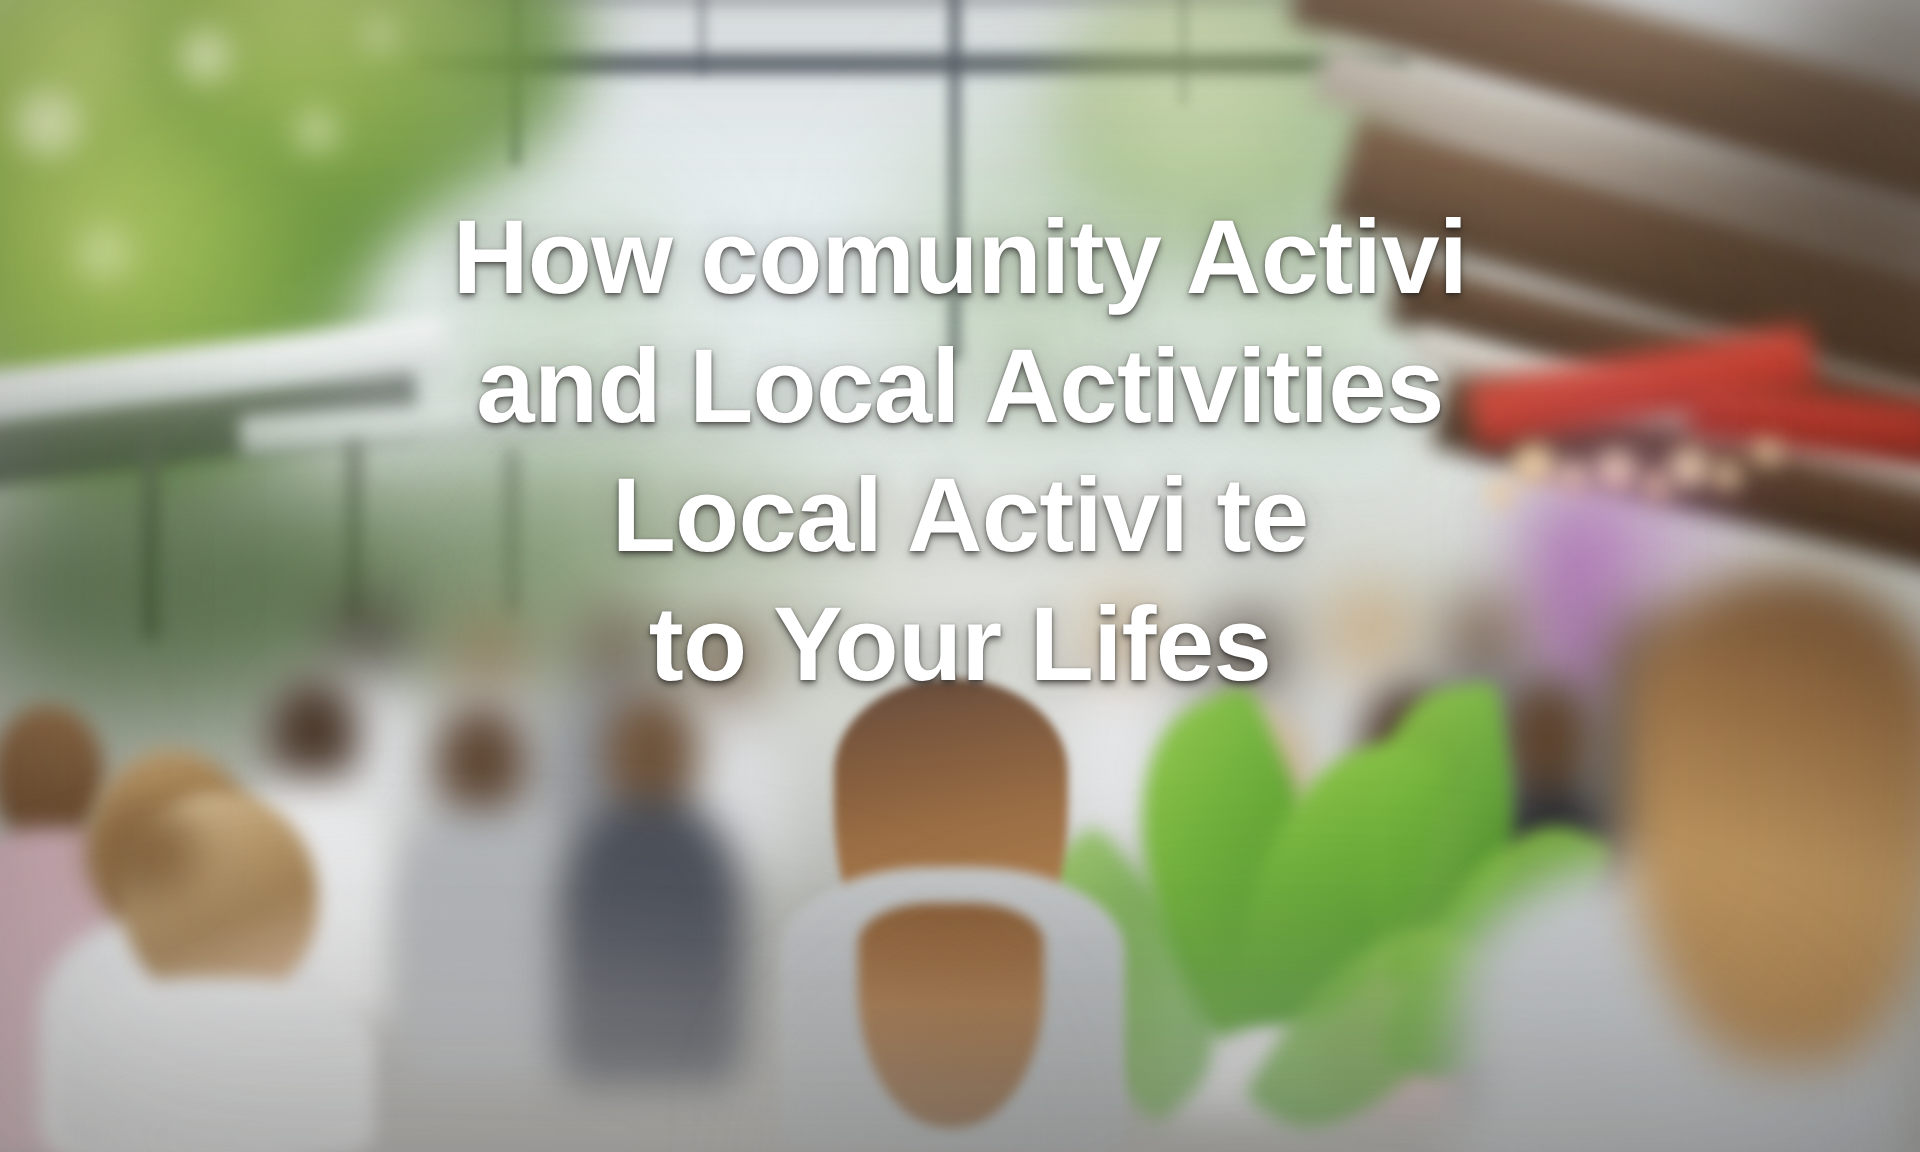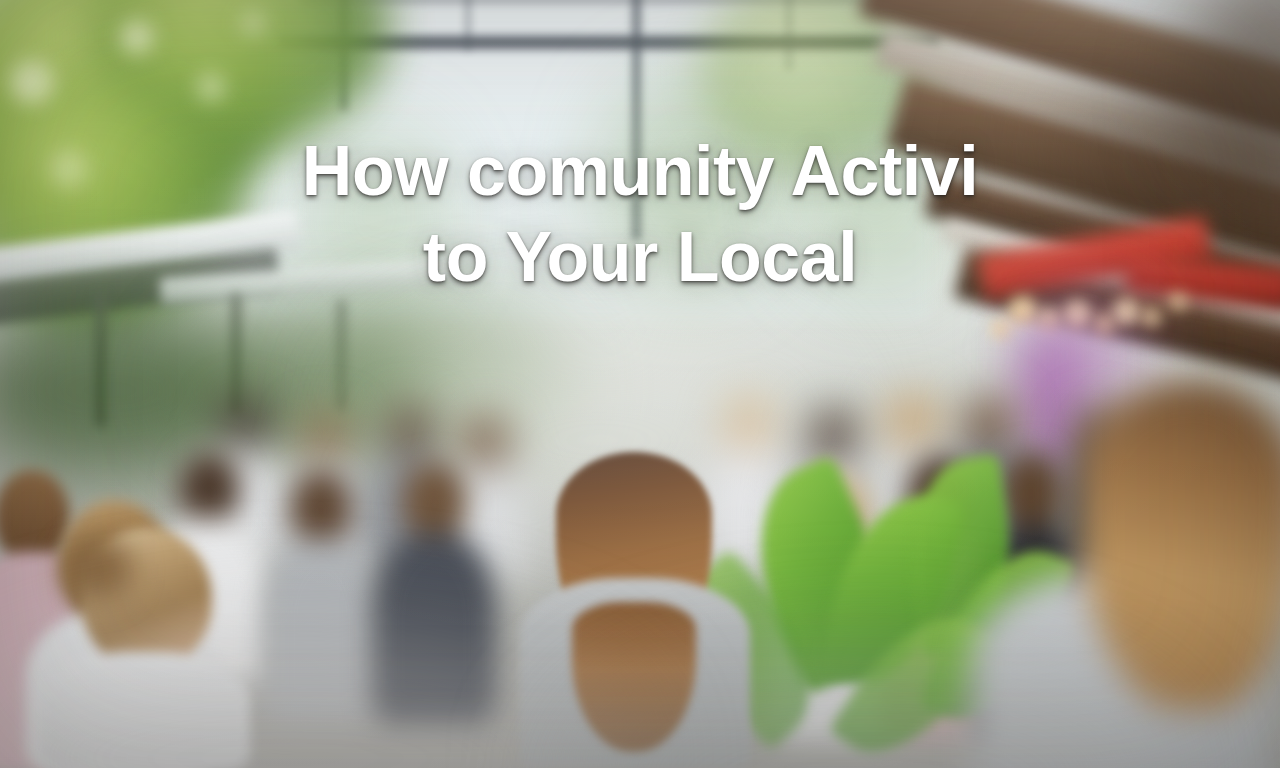--- a/index.html
+++ b/index.html
@@ -397,16 +397,18 @@
 
     <div class="blob vsoft" style="left:-60px; bottom:-120px; width:700px; height:260px; background:rgba(200,198,196,.45);"></div>
     <div class="blob vsoft" style="left:560px; bottom:-140px; width:620px; height:260px; background:rgba(186,184,182,.40);"></div>
 
     <div class="grade"></div>
     <div class="vignette"></div>
   </div>
 
   <div id="headline">
     <span class="line">How comunity Activi</span>
-    <span class="line">to Your Local</span>
+    <span class="line">and Local Activities</span>
+    <span class="line">Local Activi te</span>
+    <span class="line">to Your Lifes</span>
   </div>
 
 </div>
 
 </body></html>

